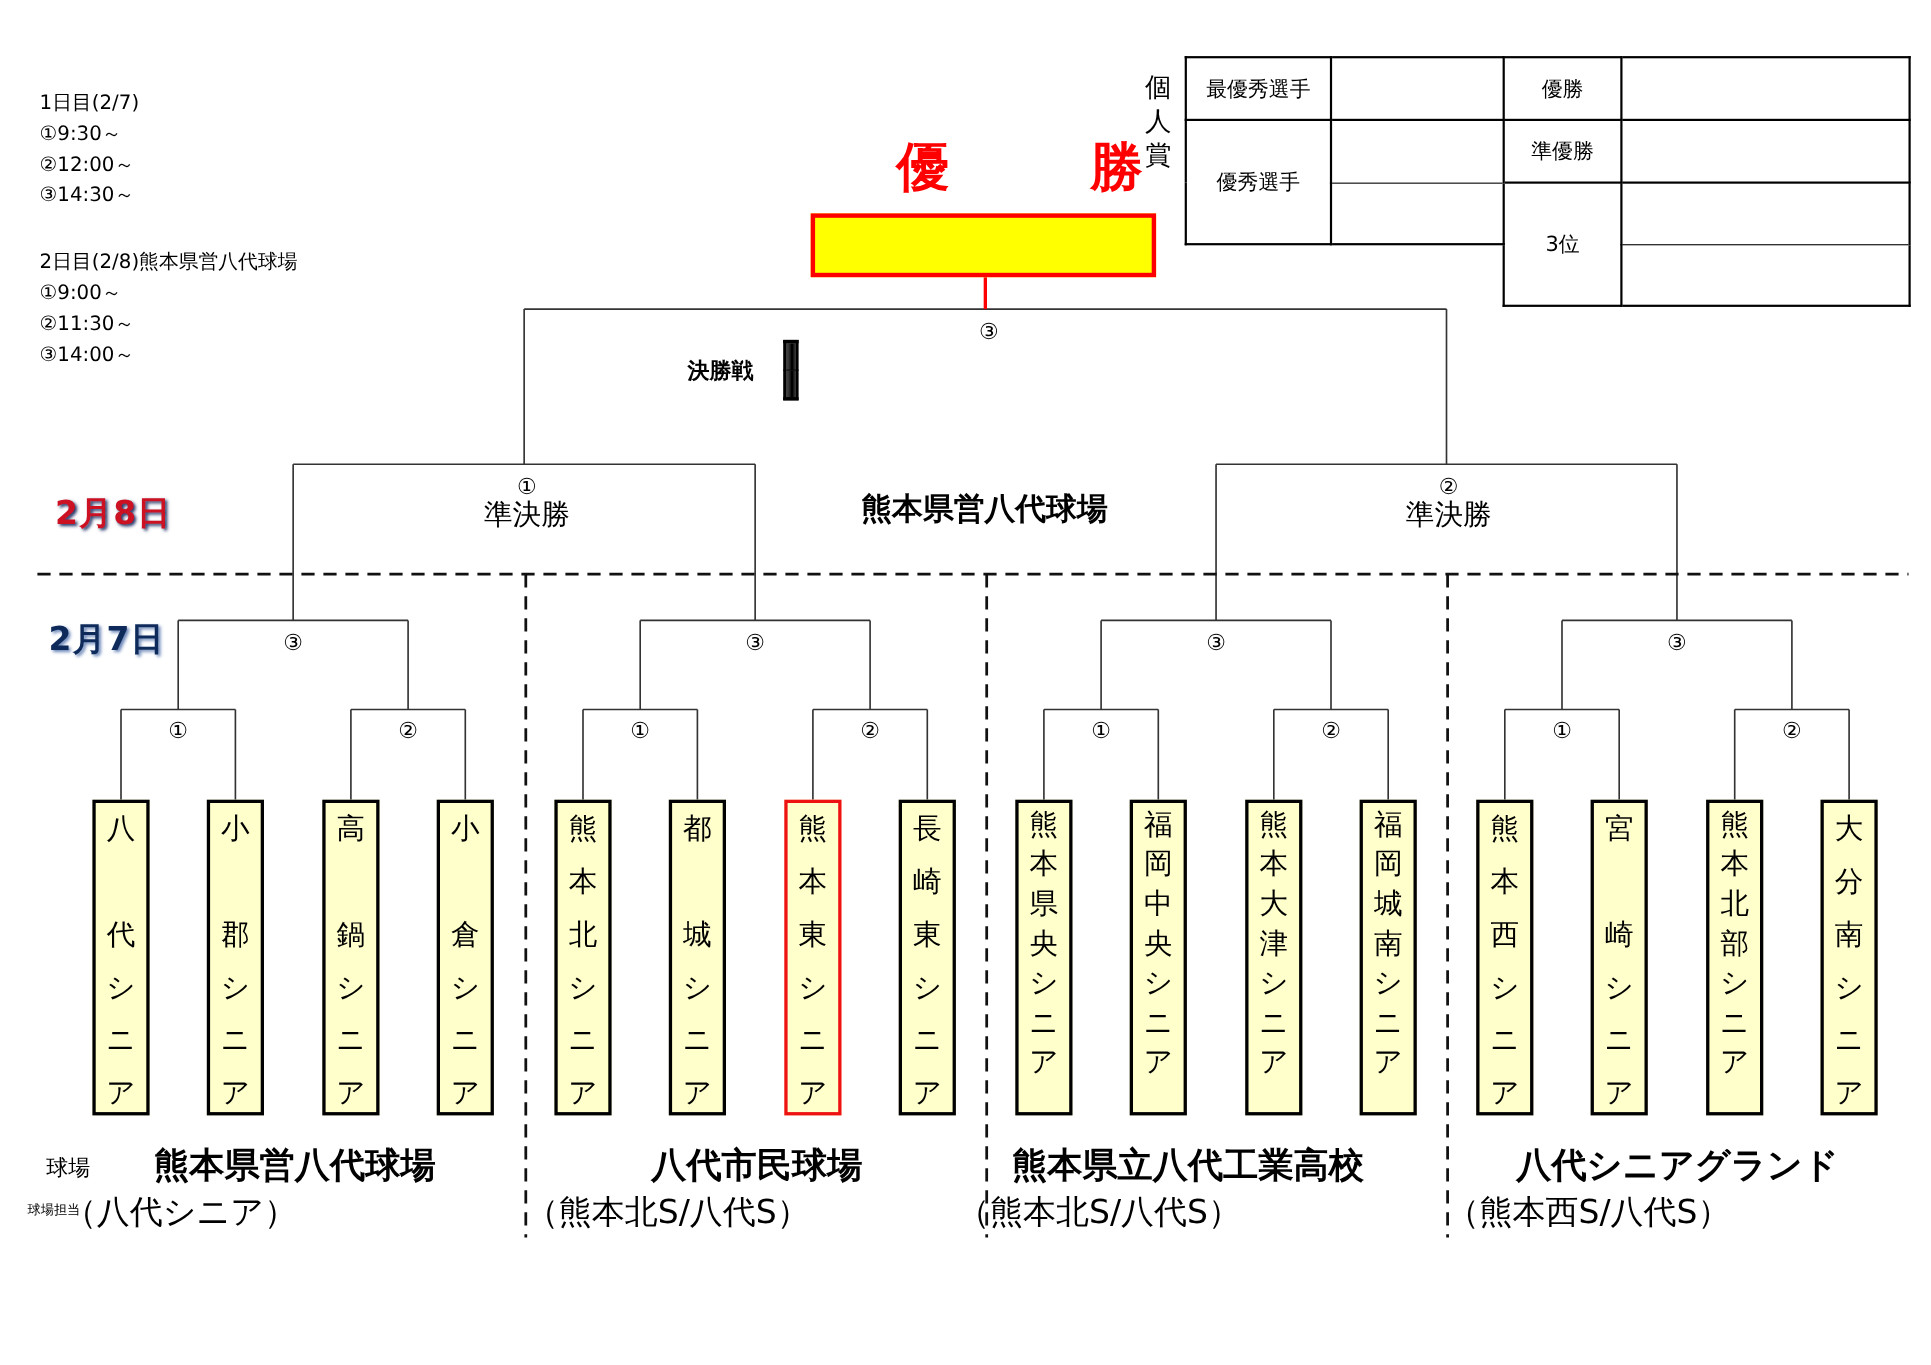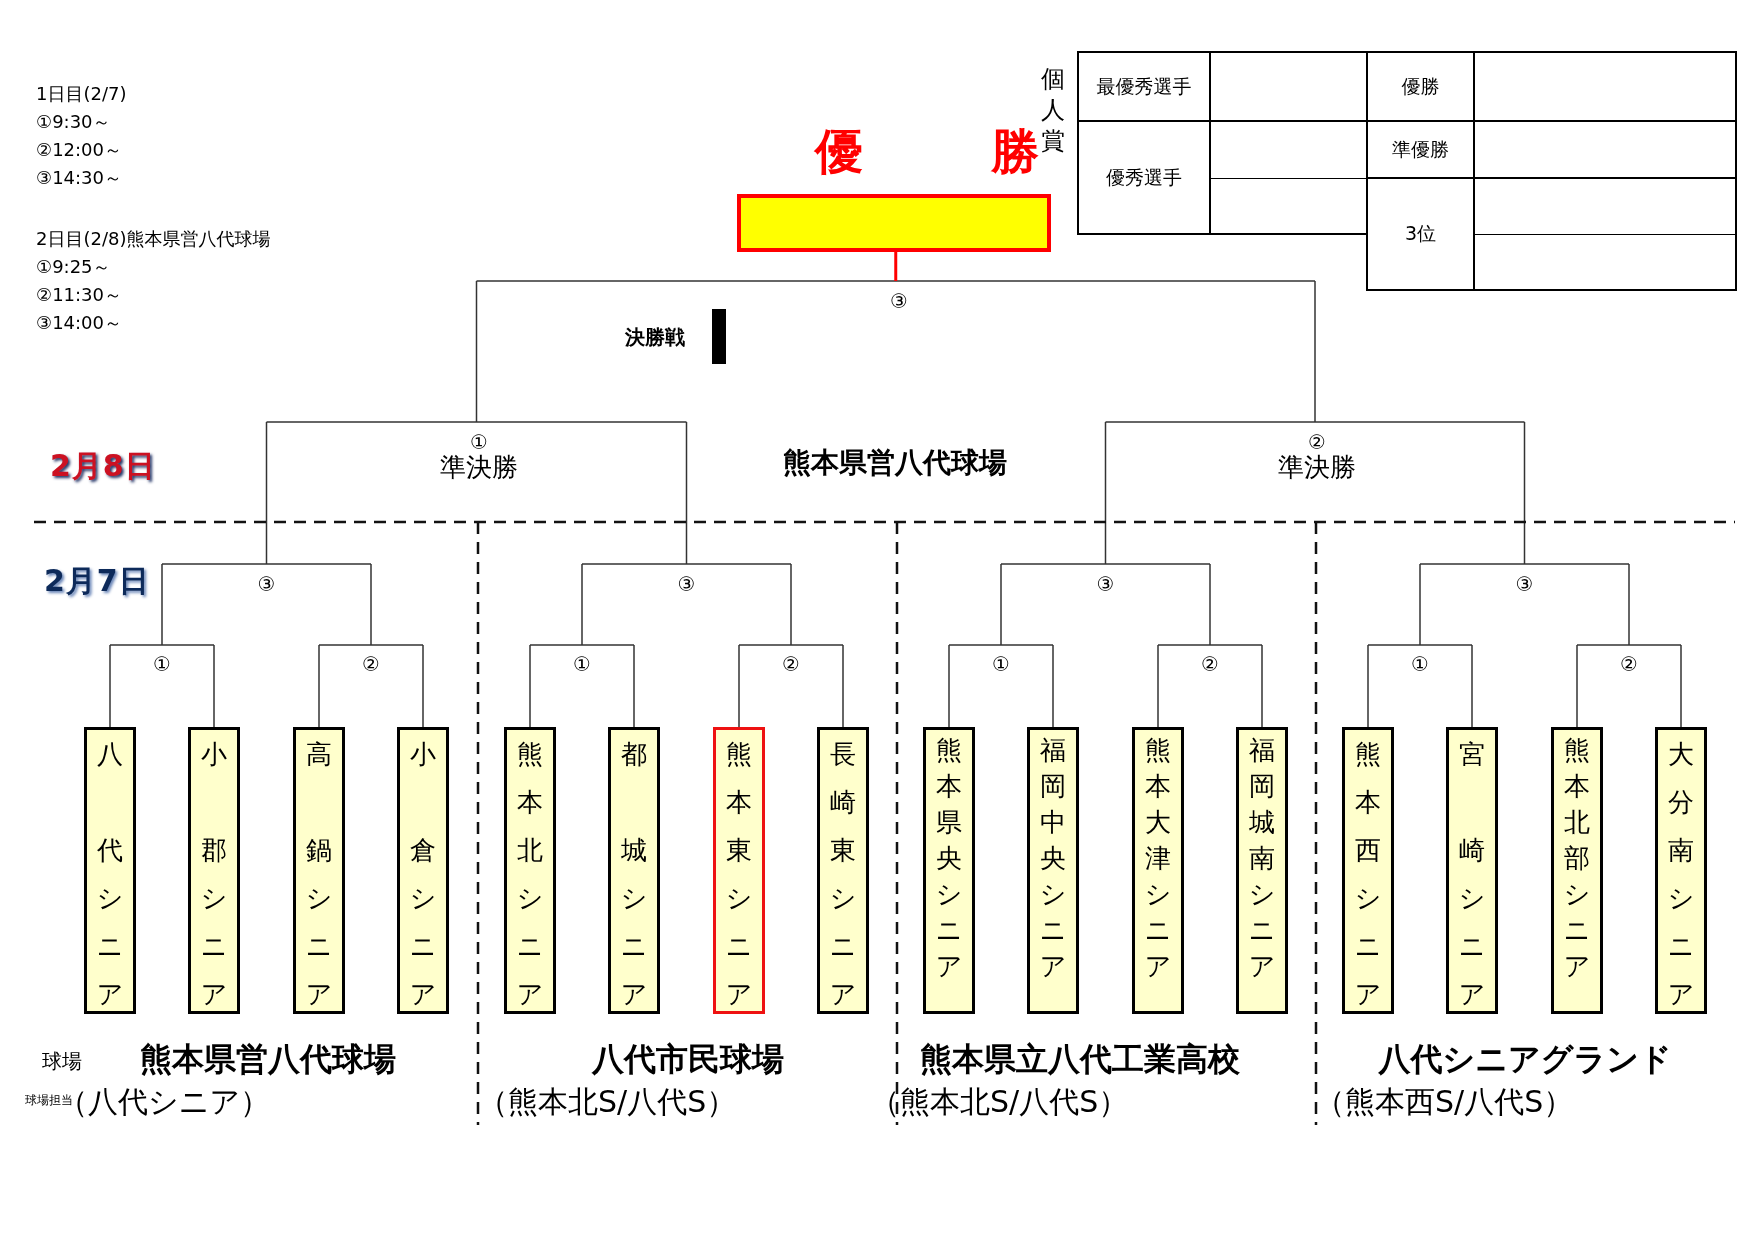--- a/index.html
+++ b/index.html
@@ -86,21 +86,21 @@
   </svg>
 
 <div class="abs sched" style="top:80px;">
   <div>1日目(2/7)</div>
   <div>①9:30～</div>
   <div>②12:00～</div>
   <div>③14:30～</div>
 </div>
 <div class="abs sched" style="top:225px;">
   <div>2日目(2/8)熊本県営八代球場</div>
-  <div>①9:25～</div>
+  <div>①9:00～</div>
   <div>②11:30～</div>
   <div>③14:00～</div>
 </div>
 
 <div class="abs date-label date8">2月8日</div>
 <div class="abs date-label date7">2月7日</div>
 
 <div class="abs champ-title">優　勝</div>
 <div class="abs champ-box"><span></span></div>
 
@@ -135,21 +135,21 @@
 
 <div class="abs num" style="left:464px;top:430px;">①</div>
 <div class="abs semi" style="left:419px;top:450px;">準決勝</div>
 <div class="abs num" style="left:1302px;top:430px;">②</div>
 <div class="abs semi" style="left:1257px;top:450px;">準決勝</div>
 <div class="abs venue-top">熊本県営八代球場</div>
 
 <div class="abs kojin">個<br>人<br>賞</div>
 <table class="awards">
   <tbody>
-      <tr style="height:69px;margin-left:19px;">
+      <tr style="height:57px;margin-left:19px;">
     <td style="width:130px">最優秀選手</td>
     <td style="width:155px"></td>
     <td style="width:105px">優勝</td>
     <td style="width:260px"></td>
   </tr>
   <tr style="height:57px;">
     <td rowspan="2">優秀選手</td>
     <td style="border-bottom:1px solid #000;"></td>
     <td>準優勝</td>
     <td></td>

